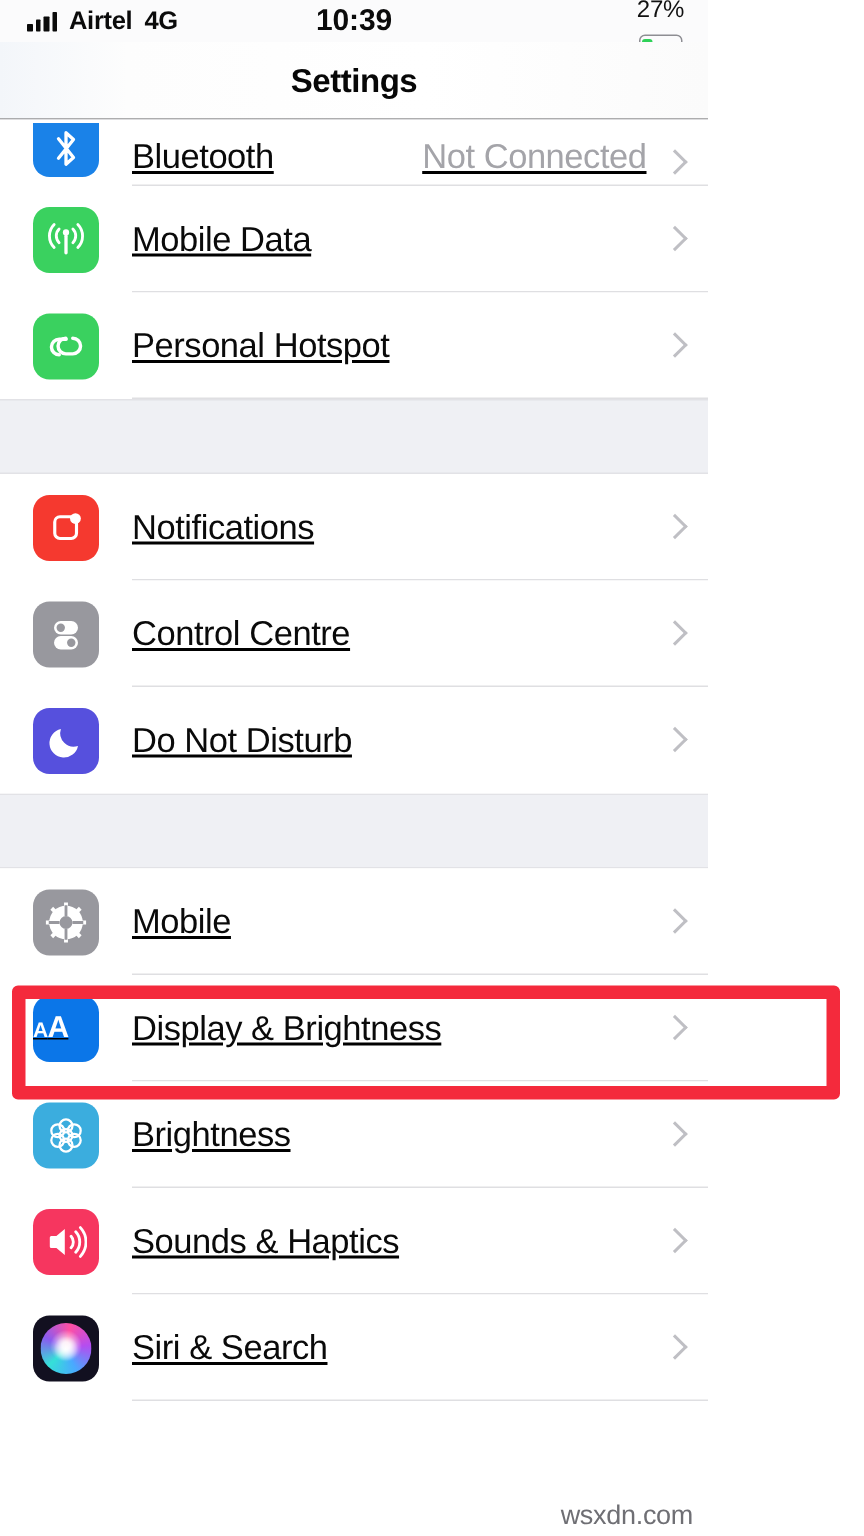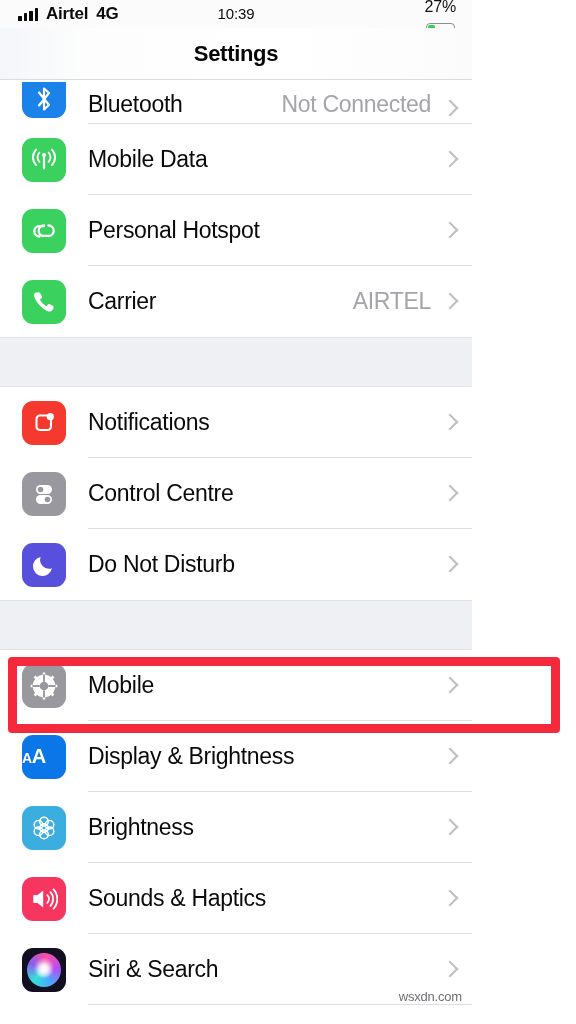--- a/index.html
+++ b/index.html
@@ -16,21 +16,21 @@
   .statusbar {
     position: relative; height: 28px; width: 100%;
     display: flex; align-items: center;
     padding: 0 16px 0 18px;
     background: #fbfbfc;
   }
   .sb-left { display: flex; align-items: center; gap: 8px; }
   .sb-center { position: absolute; left: 0; right: 0; text-align: center; pointer-events: none; }
   .sb-right { margin-left: auto; display: flex; align-items: center; gap: 7px; flex-direction: column; }
   .sb-text { font-size: 17px; font-weight: 600; color: #0b0b0b; letter-spacing: -0.2px; }
-  .sb-time { font-size: 15px; font-weight: 400; color: #0b0b0b; letter-spacing: -0.1px; text-align: center; }
+  .sb-time { font-size: 20px; font-weight: 700; color: #0b0b0b; letter-spacing: -0.1px; text-align: center; }
   .sb-pct { font-size: 16px; font-weight: 500; color: #111; letter-spacing: -0.2px; }
 
   .bars { display: flex; align-items: flex-end; gap: 2px; height: 13px; }
   .bars i { display: block; width: 3.5px; background: #0b0b0b; border-radius: 0.5px; }
   .bars i:nth-child(1) { height: 5px; }
   .bars i:nth-child(2) { height: 7.5px; }
   .bars i:nth-child(3) { height: 10px; }
   .bars i:nth-child(4) { height: 12.5px; }
 
   .battery { position: relative; width: 29px; height: 14px; border: 1.6px solid #8e8e93;
@@ -50,21 +50,21 @@
   }
   .navtitle { font-size: 22px; font-weight: 700; color: #070707; letter-spacing: -0.3px; }
 
   
   .scroll { position: relative; width: 100%; height: 944px; background: #ffffff; overflow: hidden; }
   .group { background: #ffffff; }
   .gap { height: 50px; background: #eff0f4; border-top: 1px solid #e2e2e6; border-bottom: 1px solid #e2e2e6; }
 
   .row {
     position: relative; display: flex; align-items: center;
-    height: 71px; padding-left: 22px; background: #ffffff;
+    height: 71px; padding-left: 22px; background: #ffffff; text-decoration: underline;
   }
   .row.clipped { height: 44px; align-items: flex-end; padding-bottom: 6px; }
   .row .sep {
     position: absolute; left: 88px; right: 0; bottom: 0; height: 1px; background: #dfdfe2;
   }
 
   .ico {
     width: 44px; height: 44px; border-radius: 11px; flex: 0 0 44px;
     display: flex; align-items: center; justify-content: center;
     position: relative; overflow: hidden;
@@ -122,22 +122,22 @@
     background: radial-gradient(circle at 50% 45%, rgba(255,255,255,0.85) 0 10%, rgba(255,255,255,0) 42%);
   }
 
   
   .highlight {
     position: absolute; left: 8px; top: 657px; width: 552px; height: 76px;
     border: 9px solid #f42a3c; border-radius: 4px; pointer-events: none; z-index: 9;
   }
 
   .watermark {
-    position: absolute; right: 10px; bottom: 20px;
-    font-size: 13px; color: #6f6f74; letter-spacing: -0.2px;
+    position: absolute; right: 10px; bottom: 3px;
+    font-size: 18px; color: #6f6f74; letter-spacing: -0.2px;
     font-family: "Liberation Sans", sans-serif;
   }
 </style>
 </head>
 <body>
 
 <div class="phone">
 
   <div class="statusbar">
     <div class="sb-left">
@@ -211,31 +211,20 @@
             <path d="M19.5 9.5a5.2 5.2 0 0 1 0 10.4 h-4.6 a5.2 5.2 0 0 1 0-10.4" stroke="#fff" stroke-width="2.3" stroke-linecap="round"></path>
             <path d="M10.5 20.5a5.2 5.2 0 0 1 0-10.4 h4.6" stroke="#fff" stroke-width="2.3" stroke-linecap="round"></path>
           </svg>
         </span>
         <span class="label">Personal Hotspot</span>
         <span class="value"></span>
         <span class="chev"></span>
         <span class="sep"></span>
       </div>
 
-      <div class="row nosep">
-        <span class="ico phoneic">
-          <svg viewBox="0 0 26 26" fill="none">
-            <path d="M6.6 3.6c1 -0.6 2 -0.3 2.6 0.7l1.6 2.7c0.5 0.9 0.3 1.8 -0.5 2.4l-1 0.8c-0.3 0.2 -0.4 0.5 -0.2 0.9a12.5 12.5 0 0 0 5.8 5.8c0.4 0.2 0.7 0.1 0.9 -0.2l0.8 -1c0.6 -0.8 1.5 -1 2.4 -0.5l2.7 1.6c1 0.6 1.3 1.6 0.7 2.6l-1 1.6c-0.8 1.3 -2.2 1.8 -3.8 1.4C12.6 21.2 4.8 13.4 3.2 7.4c-0.4 -1.6 0.1 -3 1.4 -3.8z" fill="#fff"></path>
-          </svg>
-        </span>
-        <span class="label">Carrier</span>
-        <span class="value">AIRTEL</span>
-        <span class="chev"></span>
-
-      </div>
     </div>
 
     <div class="gap"></div>
 
     <div class="group">
 
       <div class="row">
         <span class="ico notif">
           <svg viewBox="0 0 30 30" fill="none">
             <path d="M18.5 7.5H11A3.5 3.5 0 0 0 7.5 11v7.5A3.5 3.5 0 0 0 11 22h7.5a3.5 3.5 0 0 0 3.5-3.5V11" stroke="#fff" stroke-width="2.1" stroke-linecap="round"></path>

